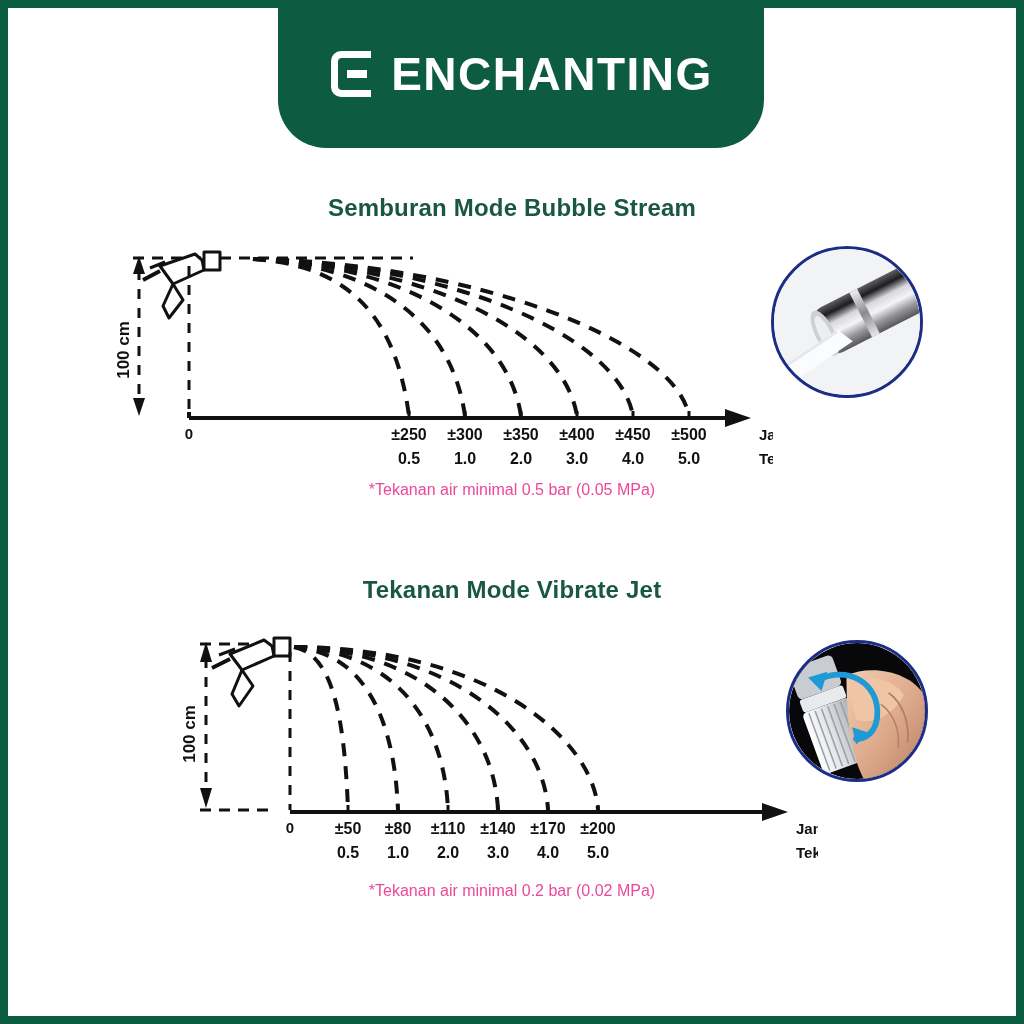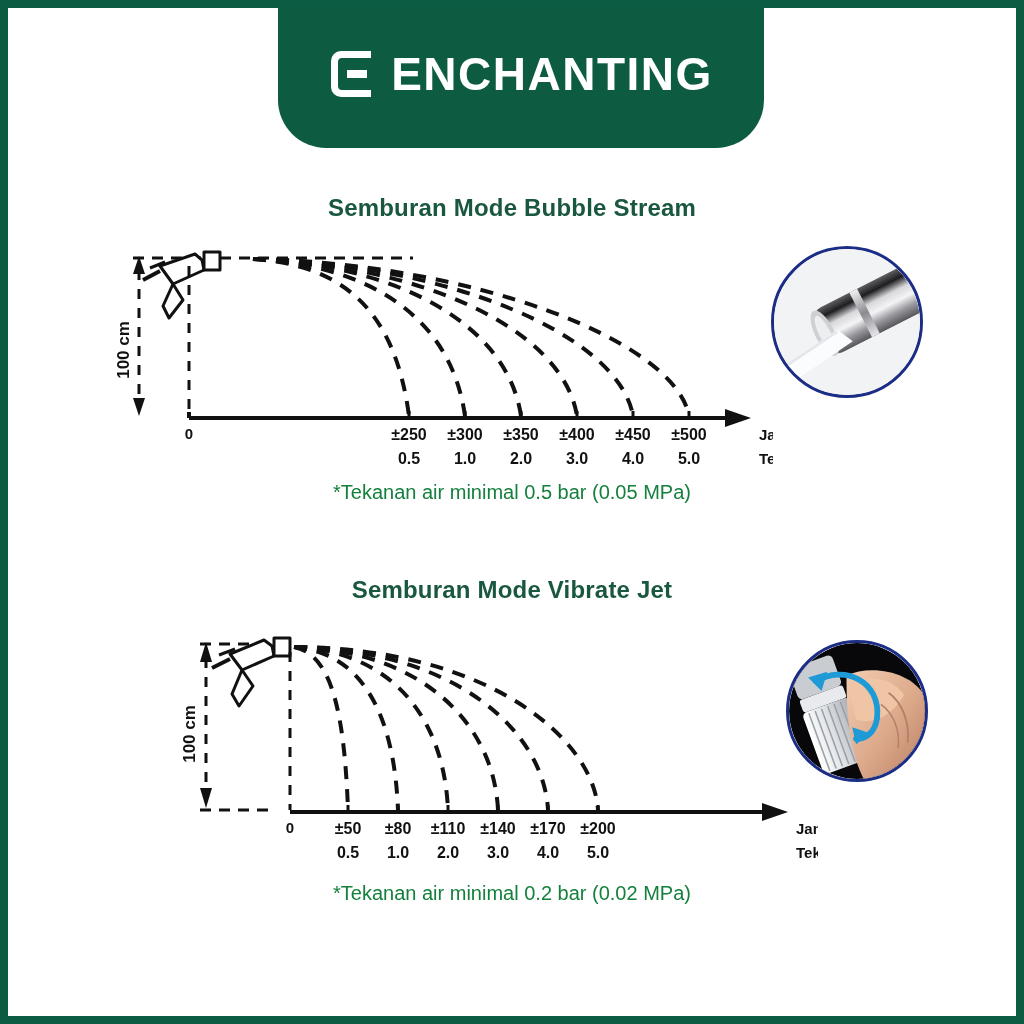--- a/index.html
+++ b/index.html
@@ -54,22 +54,22 @@
     letter-spacing:.2px;
   }
   #title1{top:186px;}
   #title2{top:568px;}
 
   
   .footnote{
     position:absolute;
     width:100%;
     text-align:center;
-    color:#15803d;
-    font-size:20px;
+    color:#ec4899;
+    font-size:16px;
     font-weight:400;
   }
   #note1{top:473px;}
   #note2{top:874px;}
 
   
   .diagram{position:absolute;}
   #diagram1{left:95px;top:232px;width:670px;height:230px;}
   #diagram2{left:160px;top:614px;width:650px;height:250px;}
   .diagram svg{display:block;width:100%;height:100%;}
@@ -206,21 +206,21 @@
         </g>
 
         <path d="M66 84 L0 128 L0 152 L82 96 Z" fill="#fbfcfd"></path>
         <path d="M66 86 L6 126" stroke="#e4e7eb" stroke-width="3" fill="none"></path>
       </g>
     </svg>
   </div>
 
   <div class="footnote" id="note1">*Tekanan air  minimal 0.5 bar (0.05 MPa)</div>
 
-  <div class="sec-title" id="title2">Semburan Mode Vibrate Jet</div>
+  <div class="sec-title" id="title2">Tekanan Mode Vibrate Jet</div>
 
   <div class="diagram" id="diagram2">
     <svg viewBox="0 0 650 250">
 
       <g>
         <line x1="38" y1="36" x2="38" y2="170" stroke="#111" stroke-width="3" stroke-dasharray="10 9"></line>
         <polygon points="38,20 32,40 44,40" fill="#111"></polygon>
         <polygon points="38,186 32,166 44,166" fill="#111"></polygon>
       </g>
       <text x="27" y="112" fill="#111" font-size="17" font-weight="700" font-family="Liberation Sans, sans-serif" text-anchor="middle" transform="rotate(-90 27 112)">100 cm</text>

